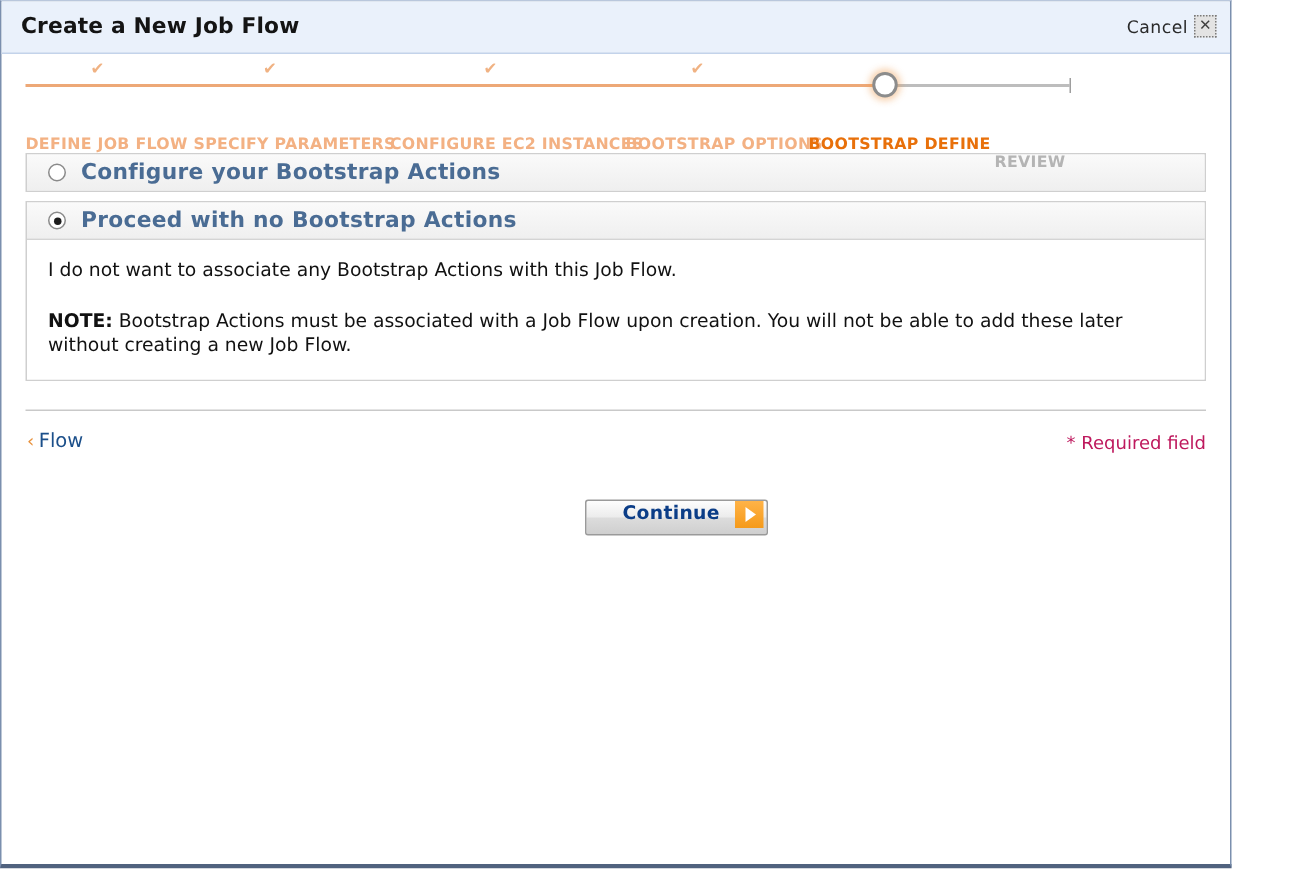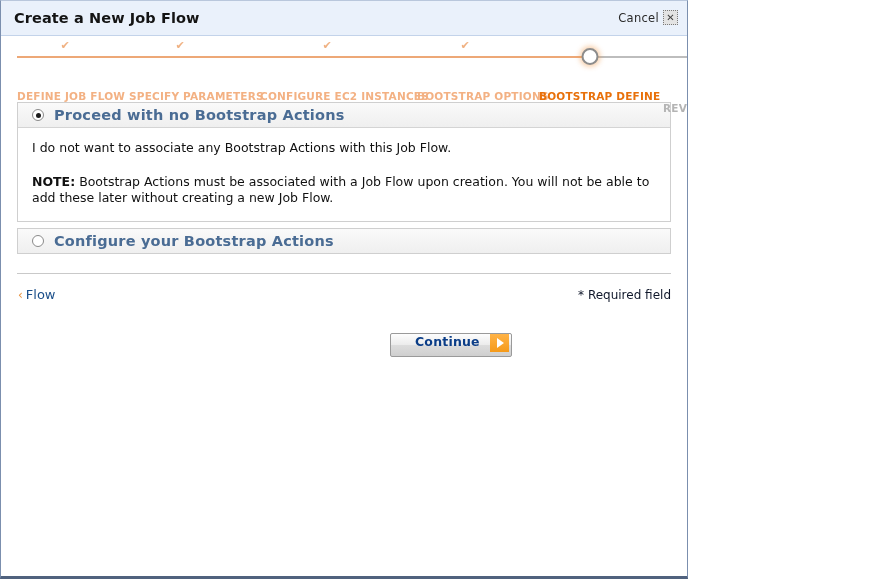--- a/index.html
+++ b/index.html
@@ -8,21 +8,21 @@
     background: #ffffff;
   }
   body {
     font-family: "DejaVu Sans", sans-serif;
     font-size: 12px;
     color: #000000;
   }
 
   #window {
     position: relative;
-    width: 688px;
+    width: 821px;
     height: 579px;
     box-sizing: border-box;
     background: #ffffff;
     border-left: 1px solid #7b8fae;
     border-right: 1px solid #7b8fae;
     border-top: 1px solid #b9c7dc;
     border-bottom: 3px solid #50627e;
     overflow: hidden;
   }
 
@@ -223,21 +223,21 @@
   #back-link .chev {
     color: #e8913c;
     margin-right: 3px;
     font-size: 12px;
   }
   #required-note {
     position: absolute;
     right: 0;
     top: 14px;
     font-size: 12px;
-    color: #0f172a;
+    color: #be185d;
     white-space: nowrap;
   }
   #continue-button {
     position: absolute;
     left: 373px;
     top: 23px;
     display: flex;
     align-items: flex-start;
     height: 24px;
     padding: 0 0 0 24px;
@@ -302,35 +302,35 @@
         <div class="step-check" style="left: 448px;">✔</div>
         <div class="step-label done" style="left: 400px;">BOOTSTRAP OPTIONS</div>
         <div id="step-marker" style="left: 573px;"></div>
         <div class="step-label active" style="left: 522px;">BOOTSTRAP DEFINE</div>
         <div class="step-label todo" style="left: 646px; margin-top: 12px;">REVIEW</div>
       </div>
   </div>
 
   <div id="panels">
 
+    <div class="panel collapsed">
+      <div class="panel-header">
+        <span class="radio"></span>
+        <span class="panel-header-title">Configure your Bootstrap Actions</span>
+      </div>
+    </div>
+
     <div class="panel">
       <div class="panel-header">
         <span class="radio checked"></span>
         <span class="panel-header-title">Proceed with no Bootstrap Actions</span>
       </div>
       <div class="panel-body">
         <p>I do not want to associate any Bootstrap Actions with this Job Flow.</p>
         <p class="note"><b>NOTE:</b><span> Bootstrap Actions must be associated with a Job Flow upon creation. You will not be able to add these later without creating a new Job Flow.</span></p>
-      </div>
-    </div>
-
-    <div class="panel collapsed">
-      <div class="panel-header">
-        <span class="radio"></span>
-        <span class="panel-header-title">Configure your Bootstrap Actions</span>
       </div>
     </div>
 
   </div>
 
   <div id="footer-sep"></div>
   <div id="footer">
     <div id="back-link"><span class="chev">‹</span><span>Flow</span></div>
     <div id="continue-button">
       <span id="continue-label">Continue</span>

